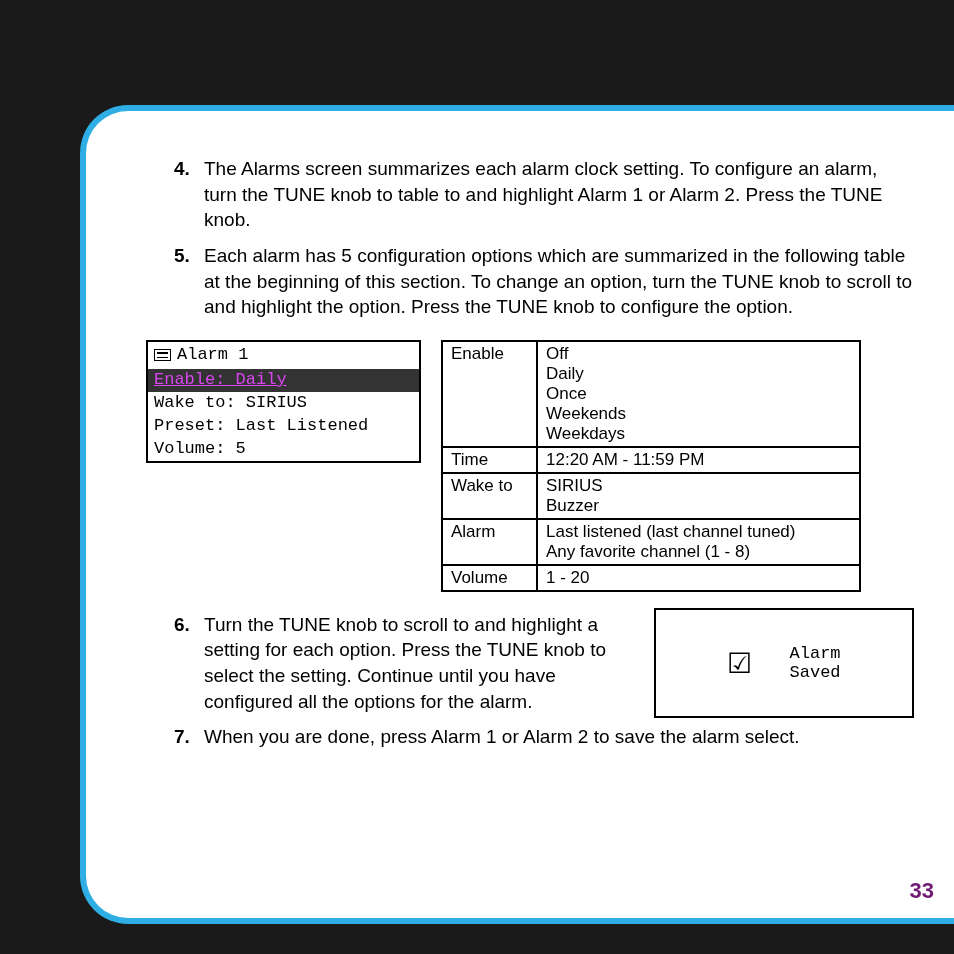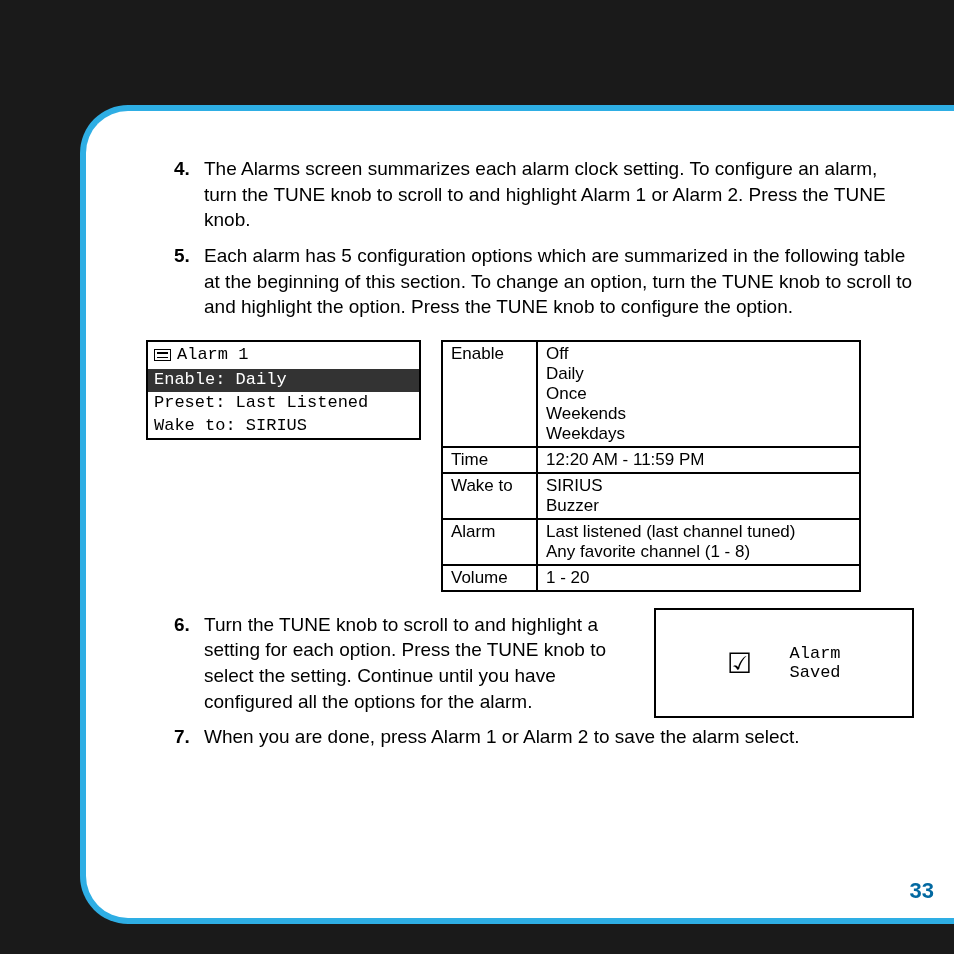--- a/index.html
+++ b/index.html
@@ -79,21 +79,22 @@
     position: absolute;
     left: 2px; right: 2px;
     height: 1.5px;
     background: #000;
   }
   .screenbox .title .menu-icon::before { top: 2px; }
   .screenbox .title .menu-icon::after { bottom: 2px; }
   .screenbox .row { padding: 0 6px; }
   .screenbox .row.highlight {
     background: #333333;
-    color: #ffffff;
+    color: #d946ef;
+    text-decoration: underline;
   }
   table.opts {
     border-collapse: collapse;
     width: 420px;
     font-size: 17px;
   }
   table.opts td {
     border: 2px solid #000;
     padding: 2px 8px;
     vertical-align: top;
@@ -115,45 +116,46 @@
     font-size: 17px;
   }
   .check {
     font-size: 40px;
     line-height: 1;
   }
   .page-num {
     position: absolute;
     right: 20px;
     bottom: 14px;
-    color: #0369a1;
+    color: #701a75;
     font-weight: 800;
     font-size: 22px;
   }
 </style>
 </head>
 <body>
 
 <div class="page-wrap">
 
   <ol class="steps" id="steps-first">
-      <li><span class="num">4.</span><span>The Alarms screen summarizes each alarm clock setting. To configure an alarm, turn the </span><span class="bold">TUNE knob</span><span> to scroll to and highlight </span><span class="bold">Alarm 1</span><span> or </span><span class="bold">Alarm 2</span><span>. Press the </span><span class="bold">TUNE knob</span><span>.</span></li>
+      <li><span class="num">4.</span><span>The Alarms screen summarizes each alarm clock setting. To configure an alarm, turn the </span><span class="bold">TUNE knob</span><span> to table to and highlight </span><span class="bold">Alarm 1</span><span> or </span><span class="bold">Alarm 2</span><span>. Press the </span><span class="bold">TUNE knob</span><span>.</span></li>
       <li><span class="num">5.</span><span>Each alarm has 5 configuration options which are summarized in the following table at the beginning of this section. To change an option, turn the </span><span class="bold">TUNE knob</span><span> to scroll to and highlight the option. Press the </span><span class="bold">TUNE knob</span><span> to configure the option.</span></li>
     </ol>
 
   <div class="sidebyside">
     <div class="screenbox">
       <div class="title">
         <span class="menu-icon"></span>
         <span>Alarm 1</span>
       </div>
       <div id="screen-rows">
           <div class="row highlight">Enable: Daily</div>
+          <div class="row">Wake to: SIRIUS</div>
           <div class="row">Preset: Last Listened</div>
-          <div class="row">Wake to: SIRIUS</div>
+          <div class="row">Volume: 5</div>
         </div>
     </div>
     <table class="opts">
       <tbody id="opts-body">
           <tr>
             <td>Enable</td>
             <td><span>Off</span><br><span>Daily</span><br><span>Once</span><br><span>Weekends</span><br><span>Weekdays</span></td>
           </tr>
           <tr>
             <td>Time</td>

